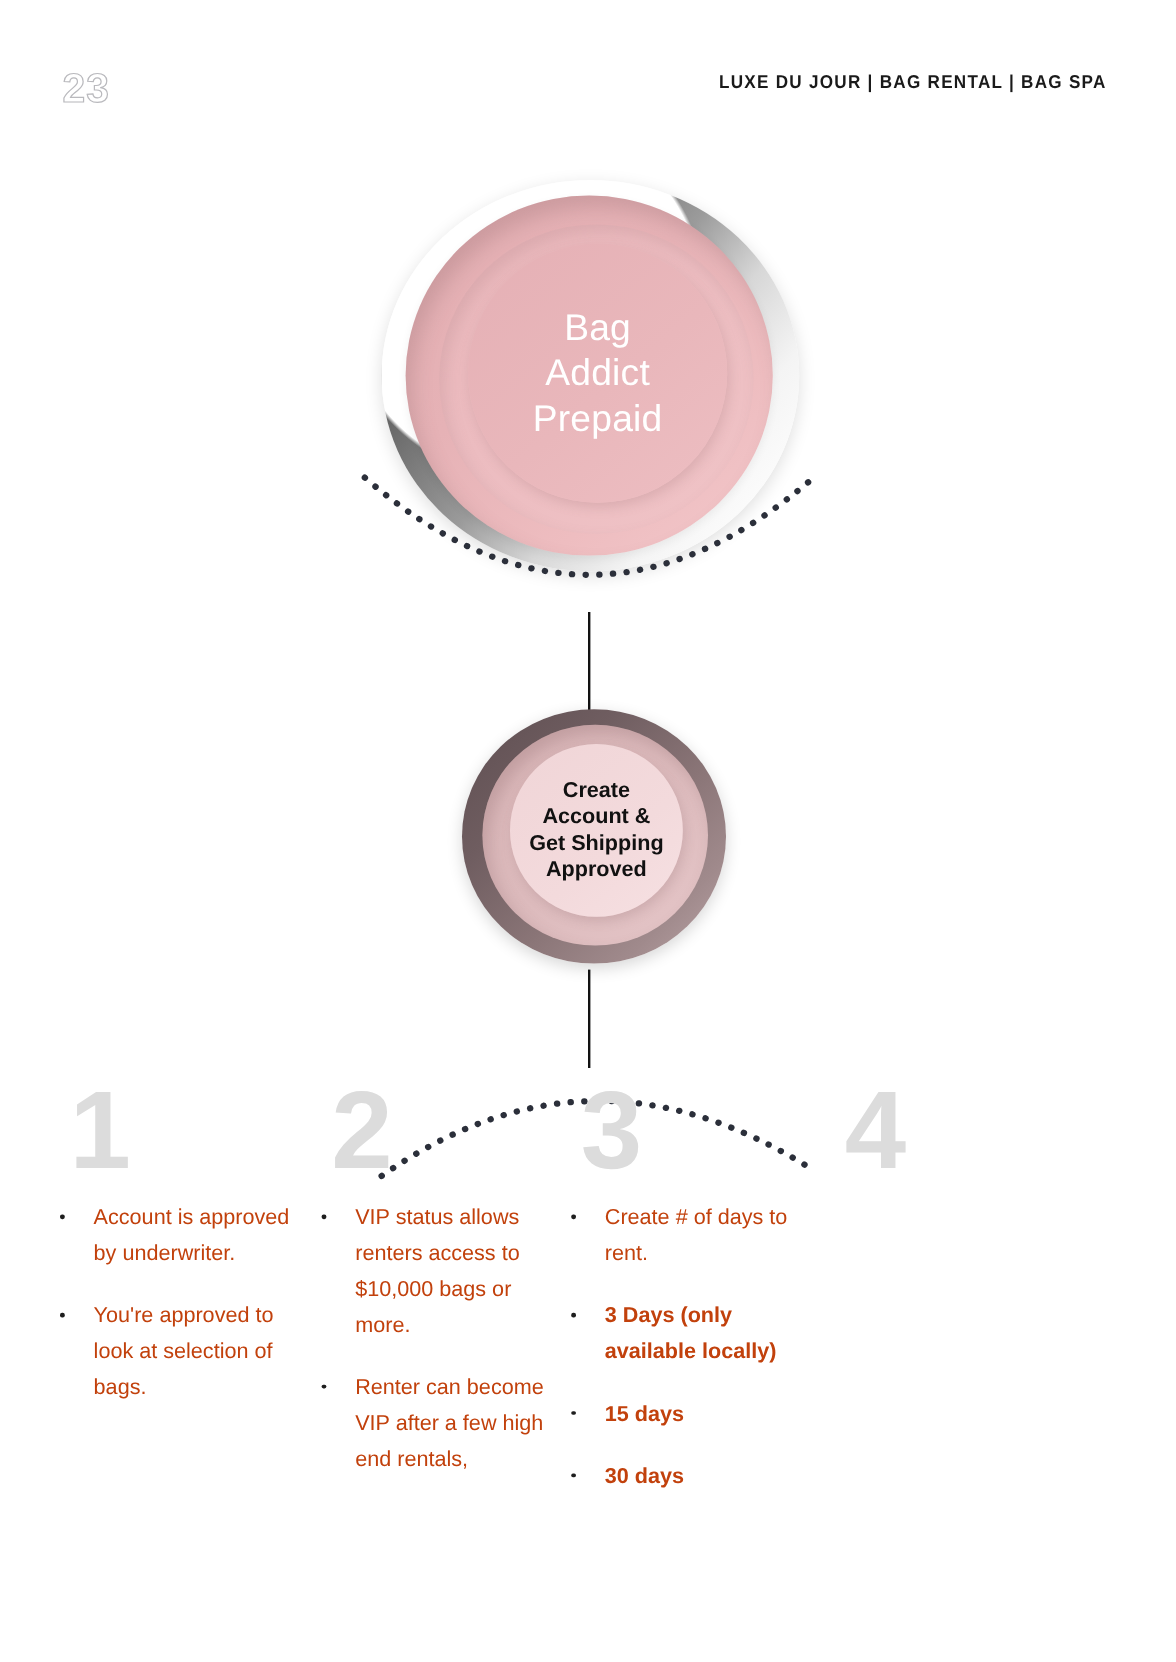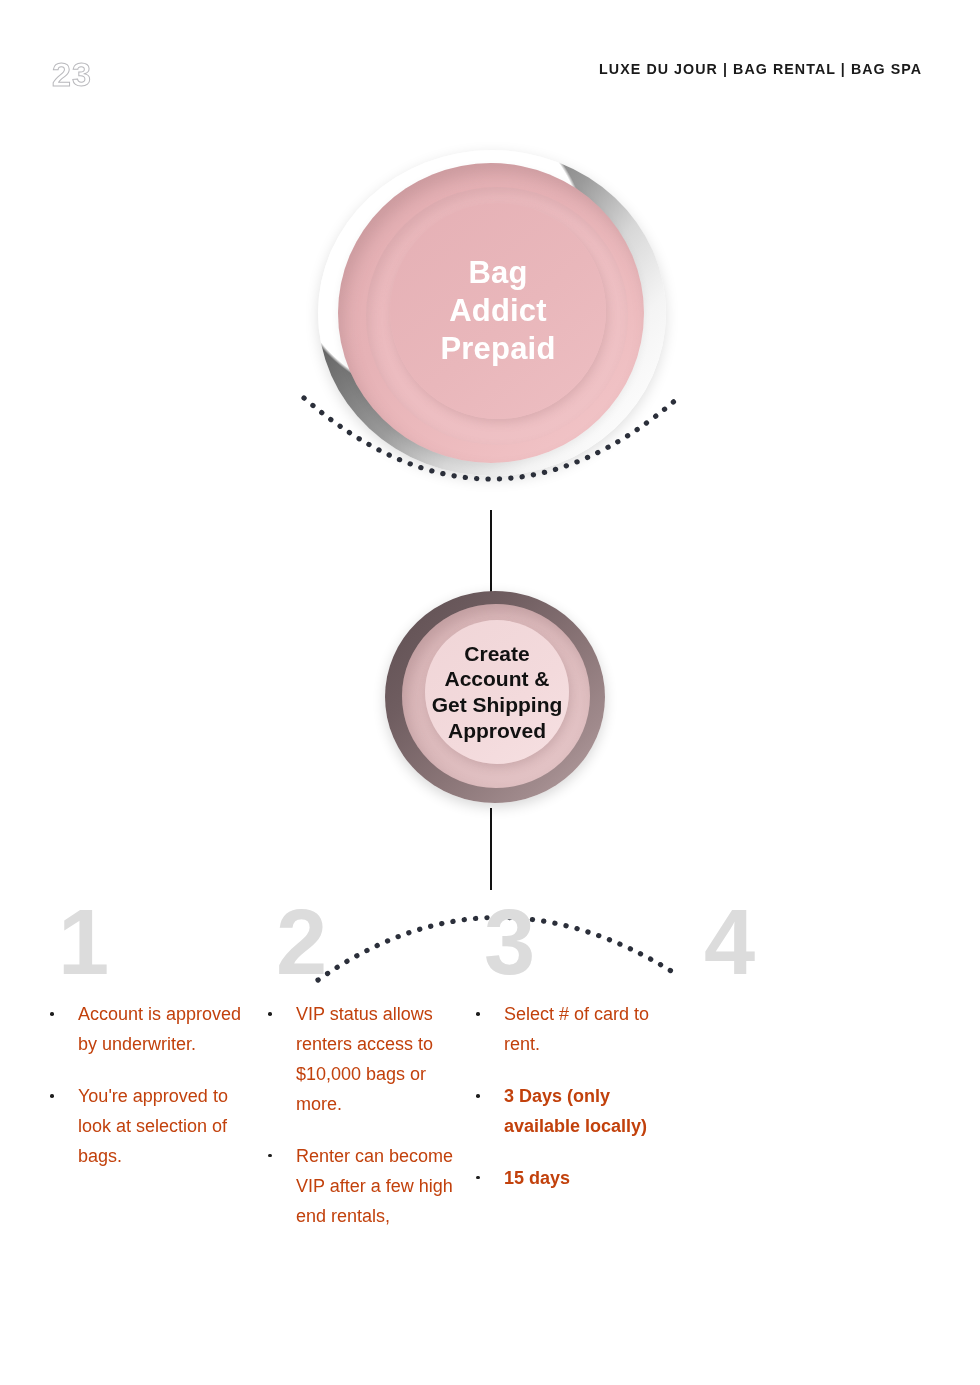--- a/index.html
+++ b/index.html
@@ -51,21 +51,21 @@
     box-shadow: inset 4px 6px 12px rgba(150,105,110,0.18);
   }
   .c1-inner {
     position: absolute; left: 78px; top: 58px; width: 216px; height: 216px;
     border-radius: 50%;
     background: linear-gradient(140deg, #e5b0b5 0%, #e9b7bb 55%, #edbec2 100%);
     box-shadow: 2px 4px 10px rgba(150,105,110,0.22);
     display: flex; align-items: center; justify-content: center;
   }
   .c1-label {
-    color: #ffffff; font-size: 31px; font-weight: 700; line-height: 1.22;
+    color: #ffffff; font-size: 31px; font-weight: 400; line-height: 1.22;
     text-align: center; letter-spacing: 0.2px;
   }
 
   
   .arc1 { position: absolute; left: 296px; top: 392px; }
   .arc2 { position: absolute; left: 296px; top: 862px; }
   .vline1 { position: absolute; left: 490px; top: 510px; width: 2px; height: 82px; background: #121212; }
   .vline2 { position: absolute; left: 490px; top: 808px; width: 2px; height: 82px; background: #121212; }
 
   
@@ -83,21 +83,21 @@
     box-shadow: inset 5px 7px 13px rgba(110,75,78,0.22);
   }
   .c2-inner {
     position: absolute; left: 45px; top: 32px; width: 144px; height: 144px;
     border-radius: 50%;
     background: linear-gradient(140deg, #f0d5d7 0%, #f3dadc 60%, #f6e0e2 100%);
     box-shadow: 2px 4px 9px rgba(130,95,98,0.20);
     display: flex; align-items: center; justify-content: center;
   }
   .c2-label {
-    color: #111111; font-size: 21px; font-weight: 700; line-height: 1.22;
+    color: #111111; font-size: 18px; font-weight: 700; line-height: 1.22;
     text-align: center;
   }
 
   
   .cols { position: absolute; left: 0; top: 905px; width: 980px; }
   .col { position: absolute; top: 0; }
   .col-1 { left: 44px; width: 215px; }
   .col-2 { left: 262px; width: 205px; }
   .col-3 { left: 470px; width: 210px; }
   .col-4 { left: 690px; width: 230px; }
@@ -183,23 +183,24 @@
       <div class="big-num">2</div>
       <ul class="bullets">
         <li><span class="b">VIP status</span><span> allows renters access to $10,000 bags or more.</span></li>
         <li>Renter can become VIP after a few high end rentals,</li>
       </ul>
     </div>
 
     <div class="col col-3">
       <div class="big-num">3</div>
       <ul class="bullets">
-        <li>Select # of card to rent.</li>
+        <li>Create # of days to rent.</li>
         <li class="bold">3 Days (only available locally)</li>
         <li class="bold indent">15 days</li>
+        <li class="bold">30 days</li>
       </ul>
     </div>
 
     <div class="col col-4">
       <div class="big-num">4</div>
     </div>
 
   </div>
 </div>
 

